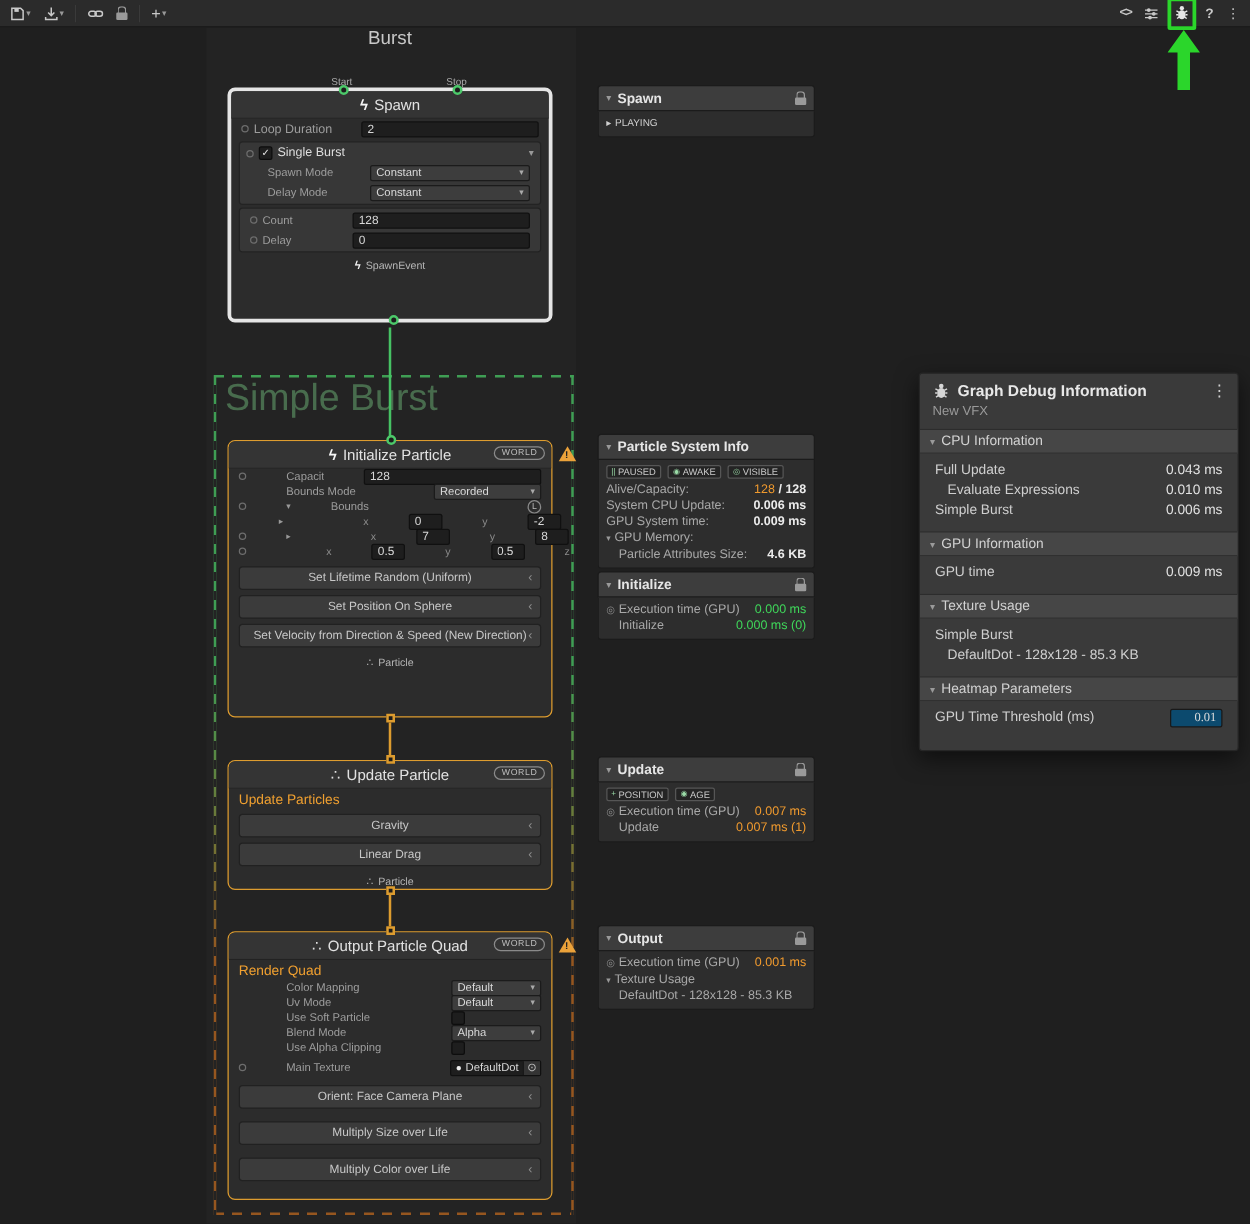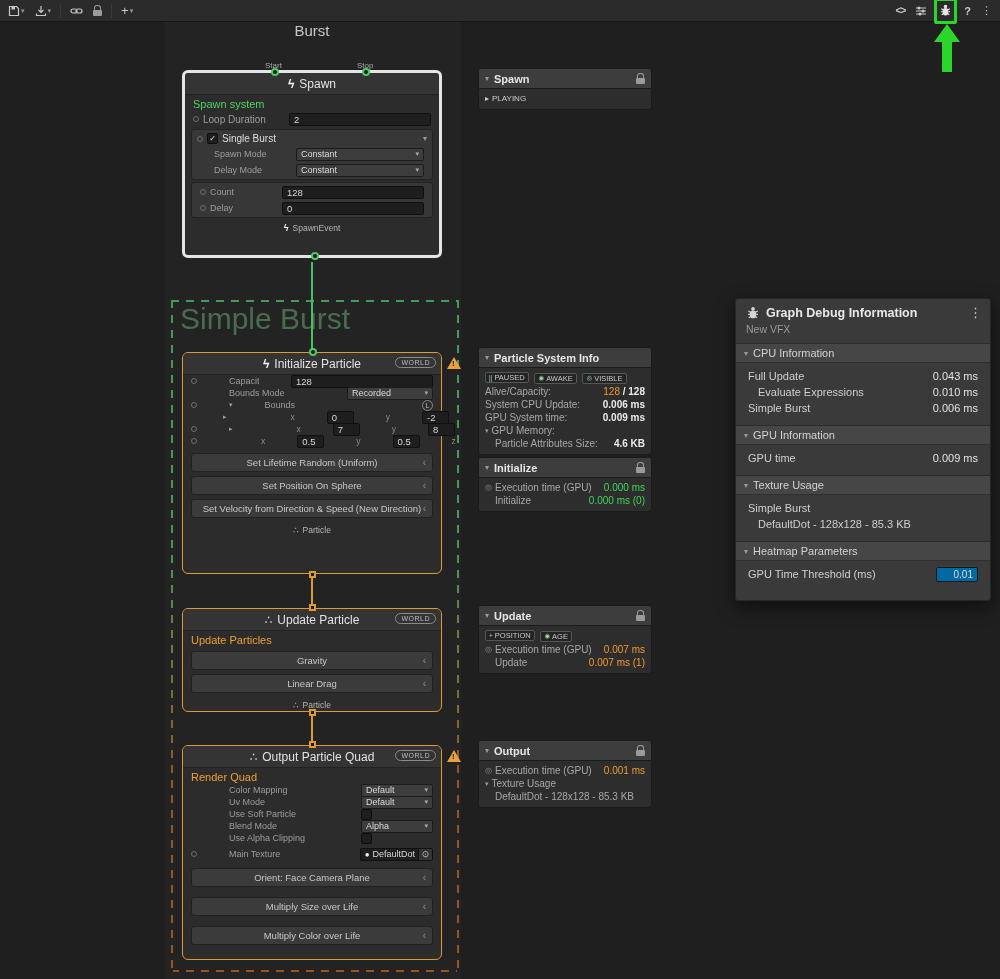--- a/index.html
+++ b/index.html
@@ -97,21 +97,21 @@
   .gdi-title-row { display:flex; align-items:flex-start; gap:6px; }
   .gdi-title { color:#e8e8e8; font-size:12.5px; font-weight:bold; }
   .gdi-sub { color:#9a9a9a; font-size:10.5px; margin-top:3px; }
   .gdi-kebab { position:absolute; right:8px; top:6px; color:#cfcfcf; font-size:13px; background:none; border:none; cursor:pointer; }
   .gdi-bar { height:20px; background:#464646; border-top:1px solid #2c2c2c; border-bottom:1px solid #303030; display:flex; align-items:center; gap:5px; padding:0 8px; color:#d2d2d2; margin-top:3px; }
   .gdi-bar .chev { color:#9a9a9a; font-size:8px; }
   .gdi-sec { padding:5px 0 6px; }
   .gdi-row { display:flex; align-items:center; height:16px; padding:0 12px; color:#cfcfcf; }
   .gdi-row .val { margin-left:auto; color:#e2e2e2; }
   .gdi-row.ind2 { padding-left:22px; }
-  .mini-input { width:42px; height:15px; background:#0369a1; border:1px solid #191919; border-radius:2px; color:#dcdcdc; font-size:10px; text-align:right; padding:0 4px; margin-left:auto; font-family:Liberation Sans, sans-serif; }
+  .mini-input { width:42px; height:15px; background:#0c4a6e; border:1px solid #191919; border-radius:2px; color:#dcdcdc; font-size:10px; text-align:right; padding:0 4px; margin-left:auto; font-family:Liberation Serif, serif; }
 </style>
 </head>
 <body>
 
 <div class="root">
 
   <div class="toolbar">
     <div class="tb-group">
       <button class="tb-btn">
         <svg width="12" height="12" viewBox="0 0 12 12">
@@ -193,21 +193,20 @@
   <div class="node n-green" style="left:182px; top:70px; width:260px; height:188px;">
     <span class="port-caption" style="left:80px; top:-12px;">Start</span>
     <span class="port-caption" style="left:172px; top:-12px;">Stop</span>
     <span class="flow-port green" style="left:86px; top:-5px;"></span>
     <span class="flow-port green" style="left:177px; top:-5px;"></span>
 
     <div class="node-header">
       <span class="bolt">ϟ</span>
       <span>Spawn</span>
     </div>
-    <div class="ctx-label green-text">Spawn system</div>
 
     <div class="prop-row">
       <span class="dot-port"></span>
       <span class="p-label">Loop Duration</span>
       <input class="field" value="2" style="">
     </div>
 
     <div class="sub-block">
       <div class="sb-header">
         <span class="dot-port"></span>

